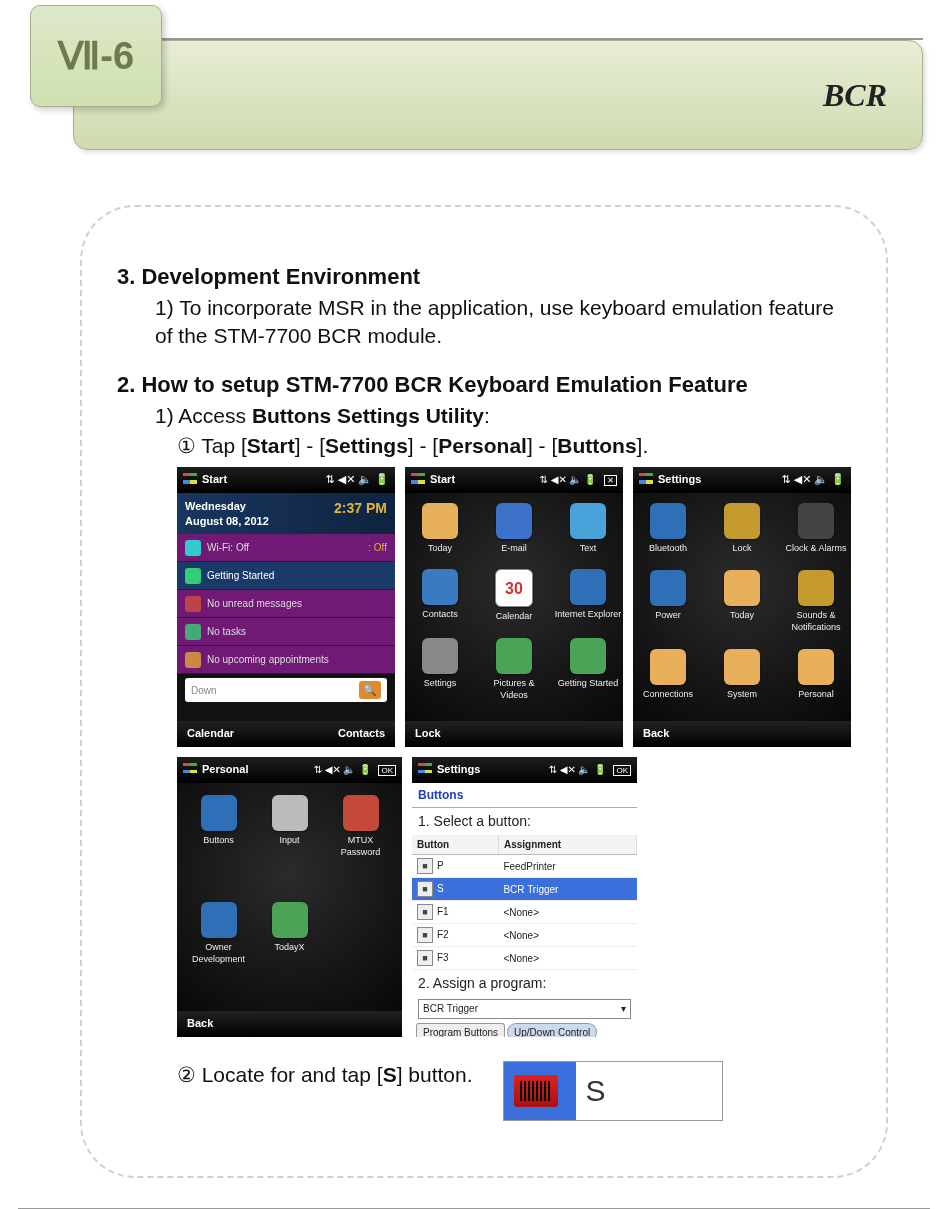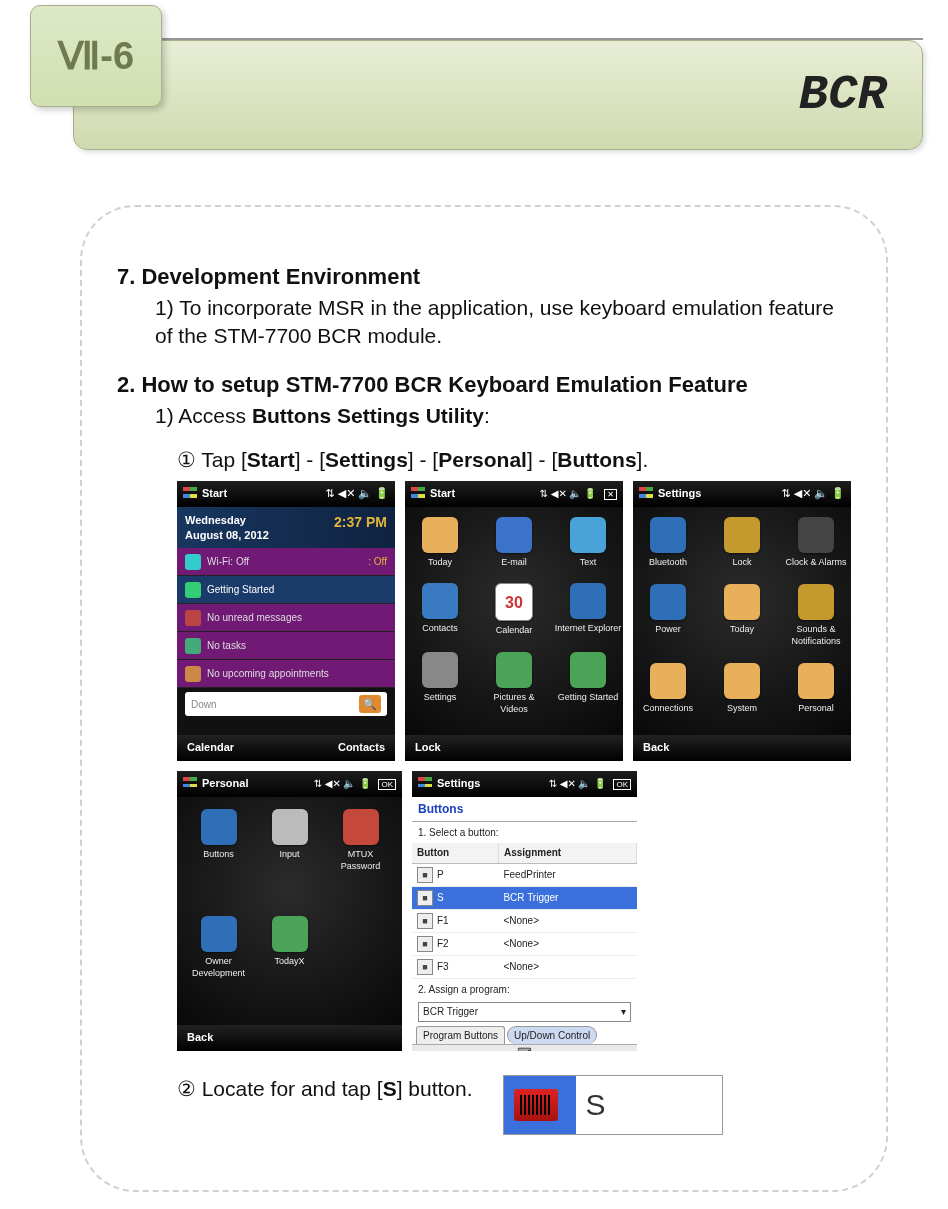--- a/index.html
+++ b/index.html
@@ -48,24 +48,24 @@
     border: 1px solid #aab089;
     border-radius: 14px;
     box-shadow: 2px 2px 5px rgba(0,0,0,0.15);
     display: flex;
     align-items: center;
     justify-content: flex-end;
     padding-right: 35px;
     box-sizing: border-box;
   }
   .title-bar .title-text {
-    font-family: Liberation Mono, monospace;
+    font-family: Liberation Serif, serif;
     font-weight: bold;
     font-style: italic;
-    font-size: 49px;
+    font-size: 32px;
     color: #222;
   }
   .h-rule {
     position: absolute;
     top: 38px;
     left: 73px;
     right: 25px;
     border-top: 2px solid #999;
   }
 
@@ -274,21 +274,21 @@
     background:#eee;
     margin-right:4px;
     vertical-align:middle;
     font-size:9px;
     text-align:center;
     line-height:14px;
     color:#444;
   }
   .assign-row {
     padding:4px 6px;
-    font-size:10px;
+    font-size:14px;
     background:#fff;
   }
   .assign-select {
     border:1px solid #888;
     padding:2px 4px;
     font-size:10px;
     display:flex;
     justify-content:space-between;
     background:#fff;
     margin:2px 6px 4px;
@@ -376,27 +376,27 @@
     <div class="title-bar">
       <span class="title-text">BCR</span>
     </div>
     <div class="chapter-tab">
       <span>Ⅶ-6</span>
     </div>
   </div>
 
   <div class="content-box">
 
-    <div class="h1line">7. Development Environment</div>
+    <div class="h1line">3. Development Environment</div>
     <div class="sub1">
       <span>1) </span><span>To incorporate MSR in the application, use keyboard emulation feature of the STM-7700 BCR module.</span>
     </div>
 
     <div class="h1line">2. How to setup STM-7700 BCR Keyboard Emulation Feature</div>
-    <div class="sub1" style="margin-bottom:16px;">
+    <div class="sub1" style="margin-bottom:2px;">
       <span>1) Access </span><b>Buttons Settings Utility</b><span>:</span>
     </div>
     <div class="sub2">
       <span>① Tap [</span><b>Start</b><span>] - [</span><b>Settings</b><span>] - [</span><b>Personal</b><span>] - [</span><b>Buttons</b><span>].</span>
     </div>
 
     <div class="screens-row">
 
       <div class="screen">
         <div class="wm-bar">

